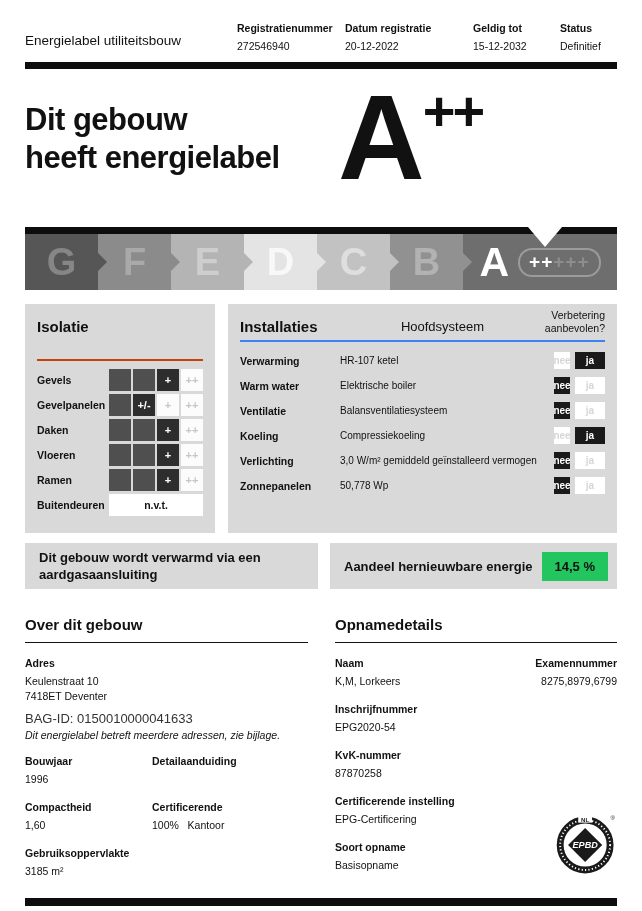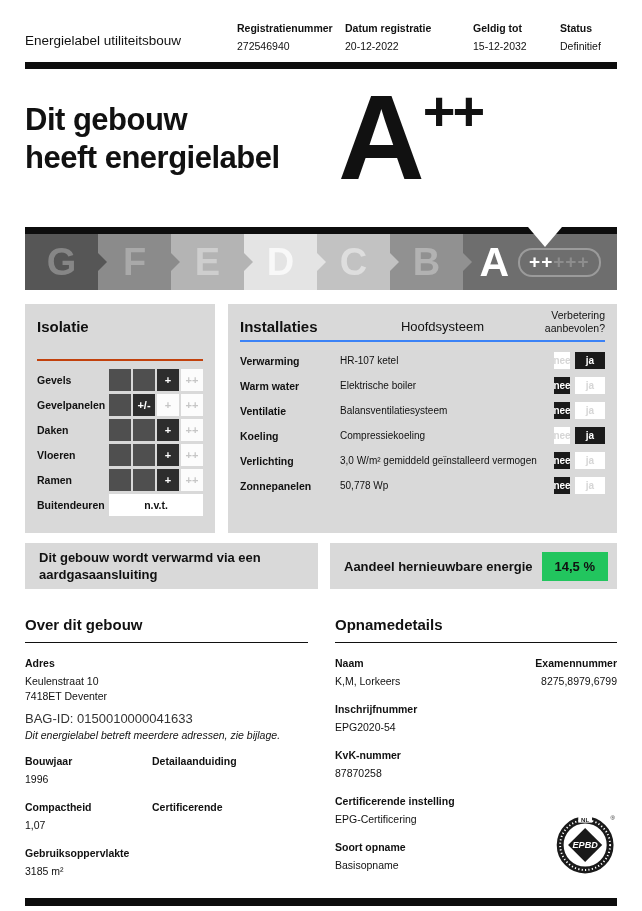--- a/index.html
+++ b/index.html
@@ -312,24 +312,25 @@
         </div>
         <div>
           <div class="f-label">Detailaanduiding</div>
           <div class="f-value"></div>
         </div>
       </div>
 
       <div class="two-col fblock">
         <div>
           <div class="f-label">Compactheid</div>
-          <div class="f-value">1,07</div>
+          <div class="f-value">1,60</div>
         </div>
         <div>
           <div class="f-label">Certificerende</div>
+          <div class="f-value">100%   Kantoor</div>
         </div>
       </div>
 
       <div class="fblock">
         <div class="f-label">Gebruiksoppervlakte</div>
         <div class="f-value">3185 m²</div>
       </div>
     </div>
 
     <div class="col-right">

